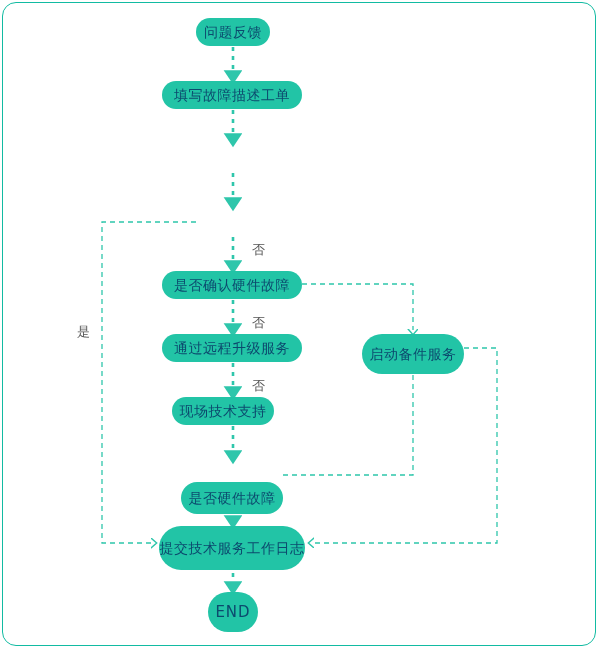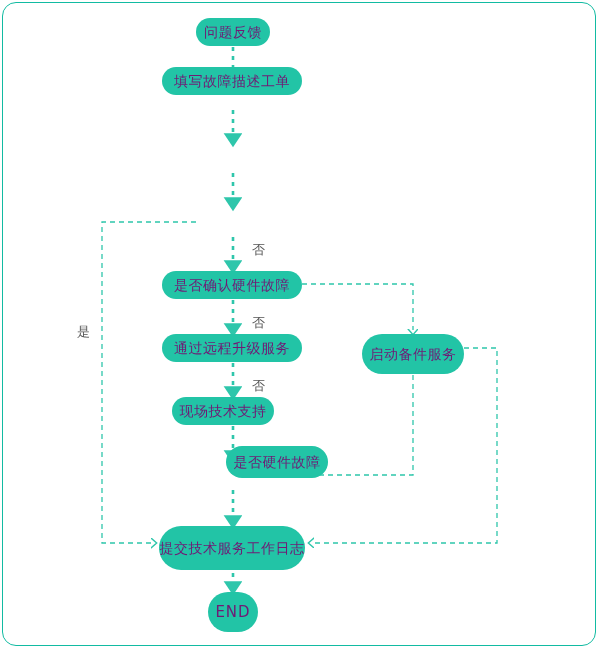--- a/index.html
+++ b/index.html
@@ -33,21 +33,21 @@
   #canvas {
     position: absolute;
     left: 0;
     top: 0;
     width: 600px;
     height: 650px;
   }
   .node {
     position: absolute;
     background: #22c4a6;
-    color: #701a75;
+    color: #0c4a6e;
     border-radius: 999px;
     display: flex;
     align-items: center;
     justify-content: center;
     font-size: 14px;
     line-height: 1;
     white-space: nowrap;
     letter-spacing: 0.5px;
     box-sizing: border-box;
     padding: 8px 12px;
@@ -98,31 +98,31 @@
     <g stroke="#2ec6ab" stroke-width="1.3" fill="none" stroke-dasharray="5 4">
       <path d="M196,222 L102,222 L102,543 L152,543" marker-end="url(#thinArrowV)"></path>
       <path d="M302,284 L413,284 L413,330" marker-end="url(#thinArrowV)"></path>
       <path d="M283,475 L413,475 L413,367" marker-end="url(#thinArrowV)"></path>
       <path d="M464,348 L497,348 L497,543 L313,543" marker-end="url(#thinArrowV)"></path>
     </g>
   </svg>
 
   <div class="node" style="left:196px; top:18px; width:74px; height:28px;">问题反馈</div>
 
-  <div class="node" style="left:162px; top:67px; width:140px; height:28px;">填写故障描述工单</div>
+  <div class="node" style="left:162px; top:81px; width:140px; height:28px;">填写故障描述工单</div>
 
 
 
   <div class="node" style="left:162px; top:334px; width:140px; height:28px;">通过远程升级服务</div>
 
   <div class="node" style="left:162px; top:271px; width:140px; height:28px;">是否确认硬件故障</div>
 
   <div class="node" style="left:172px; top:397px; width:102px; height:28px;">现场技术支持</div>
 
-  <div class="node" style="left:181px; top:446px; width:102px; height:32px;margin-left:45px;">是否硬件故障</div>
+  <div class="node" style="left:181px; top:482px; width:102px; height:32px;">是否硬件故障</div>
 
   <div class="node" style="left:159px; top:526px; width:146px; height:44px;text-align:right;">提交技术服务工作日志</div>
 
   <div class="node endnode" style="left:208px; top:592px; width:50px; height:40px;">END</div>
 
   <div class="node" style="left:362px; top:334px; width:102px; height:40px;">启动备件服务</div>
 
   <div class="edge-label" style="left:252px; top:243px;">否</div>
   <div class="edge-label" style="left:252px; top:316px;">否</div>
   <div class="edge-label" style="left:252px; top:379px;">否</div>

